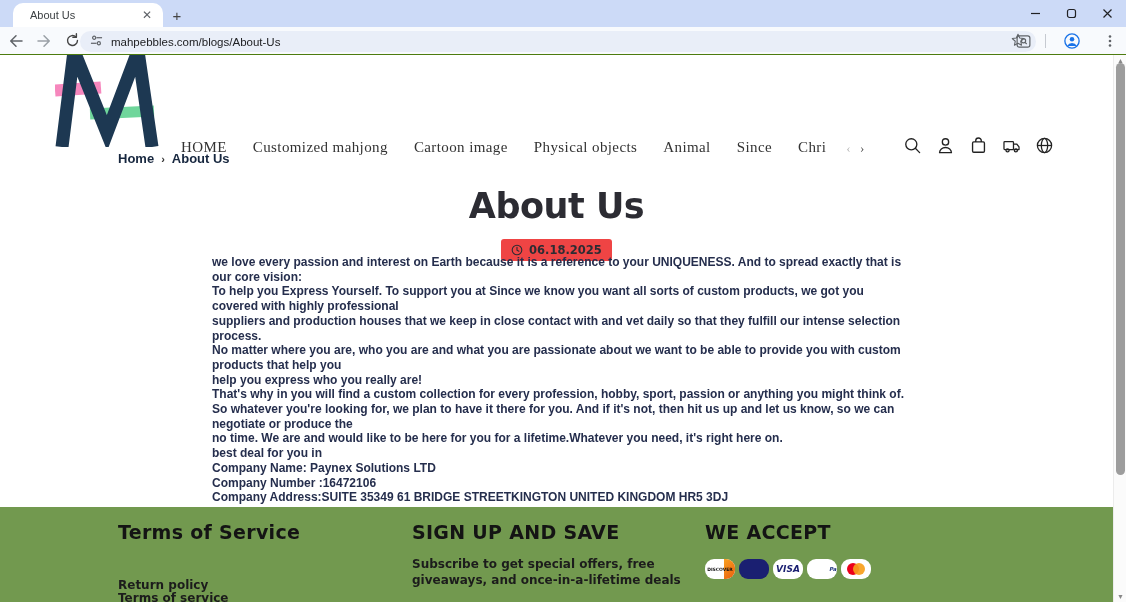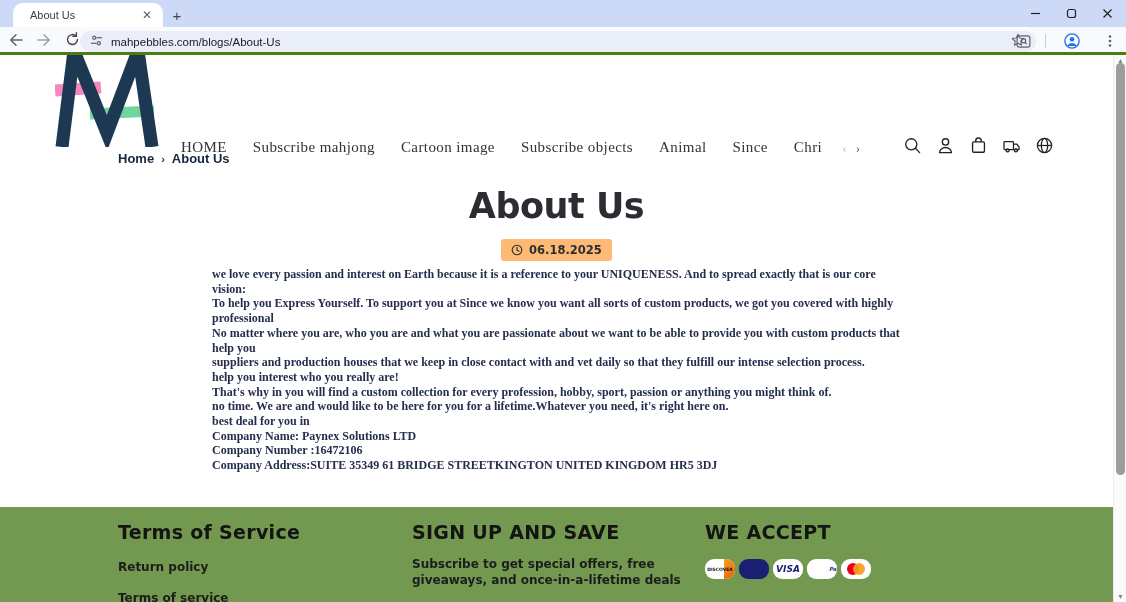--- a/index.html
+++ b/index.html
@@ -12,21 +12,21 @@
   .tab{position:absolute;left:13px;top:3px;width:150px;height:24px;background:#fff;
     border-radius:10px 10px 0 0;display:flex;align-items:center;padding:0 8px 0 17px;}
   .tab-title{font-size:11px;color:#3c4043;flex:1;white-space:nowrap;overflow:hidden;}
   .tab-close{font-size:12px;color:#5f6368;padding:0 3px;cursor:pointer;}
   .newtab{position:absolute;left:166px;top:4px;width:22px;height:22px;display:flex;
     align-items:center;justify-content:center;font-size:15px;color:#444;}
   .wincontrols{position:absolute;right:6px;top:0;height:27px;display:flex;align-items:center;gap:22px;padding-right:6px;}
   .winbtn{width:14px;height:14px;display:flex;align-items:center;justify-content:center;color:#202124;font-size:12px;}
 
   .toolbar{position:absolute;left:0;top:27px;width:1126px;height:28px;background:#f8fafd;
-    border-bottom:3px solid #4d7c0f;display:flex;align-items:center;}
+    border-bottom:1px solid #4d7c0f;display:flex;align-items:center;}
   .navbtn{width:24px;height:24px;display:flex;align-items:center;justify-content:center;margin-left:4px;}
   .urlbar{position:absolute;left:80px;top:4px;width:956px;height:21px;background:#e9eef8;
     border-radius:11px;display:flex;align-items:center;padding:0 10px;}
   .url-text{font-size:11.5px;color:#202124;margin-left:8px;flex:1;}
   .toolbar-right{position:absolute;right:4px;top:2px;height:24px;display:flex;align-items:center;gap:10px;}
   .tb-divider{width:1px;height:14px;background:#c6cad1;}
 
   
   .page{position:absolute;left:0;top:55px;width:1113px;height:547px;background:#fff;overflow:hidden;}
 
@@ -48,25 +48,25 @@
   .hicon{width:19px;height:19px;display:flex;align-items:center;justify-content:center;cursor:pointer;}
 
   .breadcrumb{position:absolute;left:118px;top:96px;display:flex;align-items:center;gap:7px;
     font-size:13px;font-weight:700;color:#16263e;}
   .crumb-sep{font-size:11px;color:#333;font-weight:700;}
 
   .page-title{position:absolute;left:0;top:131px;width:1113px;text-align:center;
     font-family:"DejaVu Sans",sans-serif;font-size:35px;font-weight:800;color:#2c2c33;letter-spacing:-.5px;}
 
   .date-row{position:absolute;left:0;top:184px;width:1113px;display:flex;justify-content:center;}
-  .date-badge{display:inline-flex;align-items:center;gap:6px;background:#fdba74;border-radius:3px;
+  .date-badge{display:inline-flex;align-items:center;gap:6px;background:#ef4444;border-radius:3px;
     padding:4px 10px;font-family:"DejaVu Sans",sans-serif;font-size:11.5px;font-weight:700;color:#2c2c33;}
 
-  .article-body{position:absolute;left:212px;top:212px;width:700px;
-    font-family:Liberation Serif, serif;font-size:12px;font-weight:600;color:#252e4d;line-height:14.7px;}
+  .article-body{position:absolute;left:212px;top:200px;width:700px;
+    font-family:Liberation Sans, sans-serif;font-size:12px;font-weight:600;color:#252e4d;line-height:14.7px;}
 
   
   .footer{position:absolute;left:0;top:452px;width:1113px;height:95px;background:#72994f;}
   .f-col{position:absolute;top:0;color:#141414;font-family:"DejaVu Sans",sans-serif;}
   .f-heading{position:absolute;top:14px;font-size:19px;font-weight:800;letter-spacing:.3px;white-space:nowrap;color:#141414;}
   .f-link{position:absolute;font-size:12px;font-weight:700;color:#1c1c1c;cursor:pointer;white-space:nowrap;}
   .f-text{position:absolute;top:50px;width:292px;font-size:12px;font-weight:700;color:#1c1c1c;line-height:15.5px;}
   .pay-row{position:absolute;top:52px;display:flex;gap:4px;}
   .pay-card{width:30px;height:20px;background:#fff;border-radius:9px;position:relative;overflow:hidden;
     display:flex;align-items:center;justify-content:center;gap:28px;}
@@ -180,23 +180,23 @@
     <div class="logo">
       <svg width="105" height="92" viewBox="0 0 105 92">
         <rect x="0" y="28" width="46" height="12" fill="#f687bd" transform="rotate(-4 23 34)"></rect>
         <rect x="35" y="52" width="64" height="11" fill="#6fd69b" transform="rotate(-2.5 67 57)"></rect>
         <path d="M7 92 L19 -4 L52 78 L83 -4 L97 92" fill="none" stroke="#1d3852" stroke-width="13"></path>
       </svg>
     </div>
 
     <nav class="mainnav">
       <a>HOME</a>
-      <a>Subscribe mahjong</a>
+      <a>Customized mahjong</a>
       <a>Cartoon image</a>
-      <a>Subscribe objects</a>
+      <a>Physical objects</a>
       <a>Animal</a>
       <a>Since</a>
       <a>Chri</a>
       <span class="nav-chevrons">
         <span class="chev-prev">‹</span>
         <span class="chev-next">›</span>
       </span>
     </nav>
 
     <div class="header-icons">
@@ -249,35 +249,36 @@
             <circle cx="7" cy="7" r="5.6" fill="none" stroke="#2c2c33" stroke-width="1.3"></circle>
             <path d="M7 4 v3.2 l2.2 1.3" fill="none" stroke="#2c2c33" stroke-width="1.3" stroke-linecap="round"></path>
           </svg>
         <span>06.18.2025</span>
       </span>
     </div>
 
     <div class="article-body">
       <div>we love every passion and interest on Earth because it is a reference to your UNIQUENESS. And to spread exactly that is our core vision:</div>
       <div>To help you Express Yourself. To support you at Since we know you want all sorts of custom products, we got you covered with highly professional</div>
+      <div>suppliers and production houses that we keep in close contact with and vet daily so that they fulfill our intense selection process.</div>
       <div>No matter where you are, who you are and what you are passionate about we want to be able to provide you with custom products that help you</div>
-      <div>suppliers and production houses that we keep in close contact with and vet daily so that they fulfill our intense selection process.</div>
-      <div>help you interest who you really are!</div>
+      <div>help you express who you really are!</div>
       <div>That's why in you will find a custom collection for every profession, hobby, sport, passion or anything you might think of.</div>
+      <div>So whatever you're looking for, we plan to have it there for you. And if it's not, then hit us up and let us know, so we can negotiate or produce the</div>
       <div>no time. We are and would like to be here for you for a lifetime.Whatever you need, it's right here on.</div>
       <div>best deal for you in</div>
       <div>Company Name: Paynex Solutions LTD</div>
       <div>Company Number :16472106</div>
       <div>Company Address:SUITE 35349 61 BRIDGE STREETKINGTON UNITED KINGDOM HR5 3DJ</div>
     </div>
 
     <div class="footer">
       <div class="f-col" style="left:118px;">
         <div class="f-heading">Terms of Service</div>
-        <a class="f-link" style="top:53px;">Return policy</a>
+        <a class="f-link" style="top:71px;">Return policy</a>
         <a class="f-link" style="top:84px;">Terms of service</a>
       </div>
 
       <div class="f-col" style="left:412px;">
         <div class="f-heading">SIGN UP AND SAVE</div>
         <div class="f-text">Subscribe to get special offers, free giveaways, and once-in-a-lifetime deals</div>
       </div>
 
       <div class="f-col" style="left:705px;">
         <div class="f-heading">WE ACCEPT</div>

